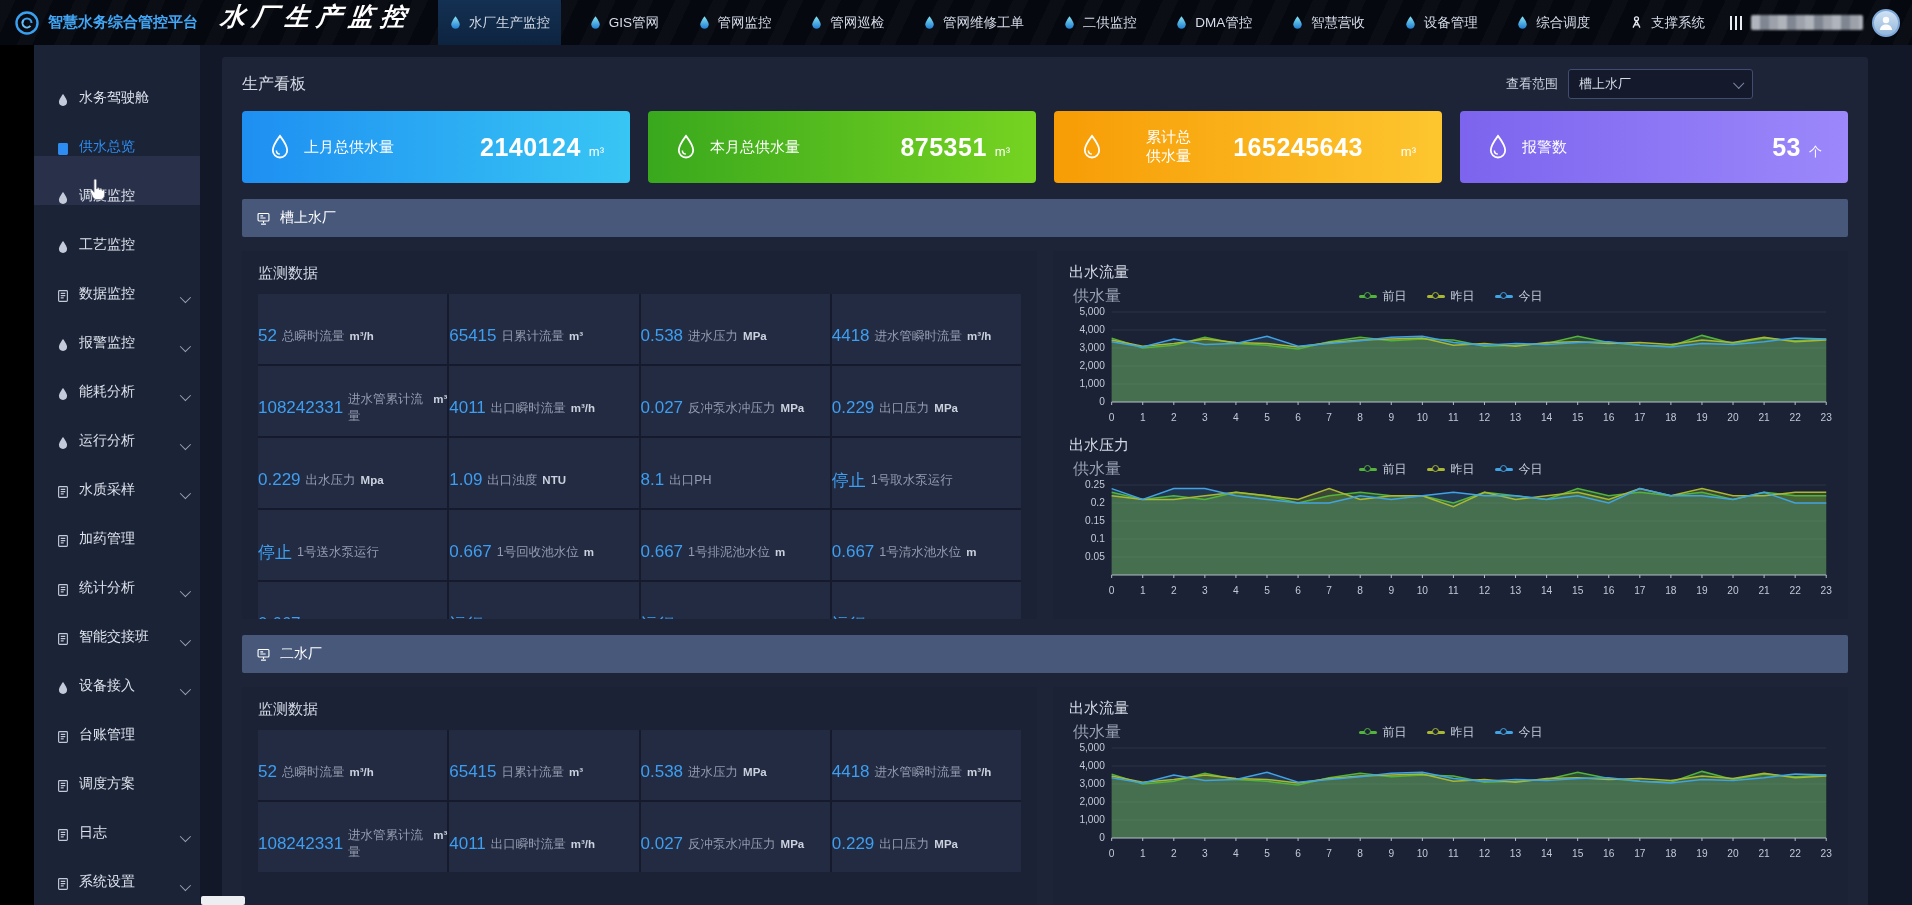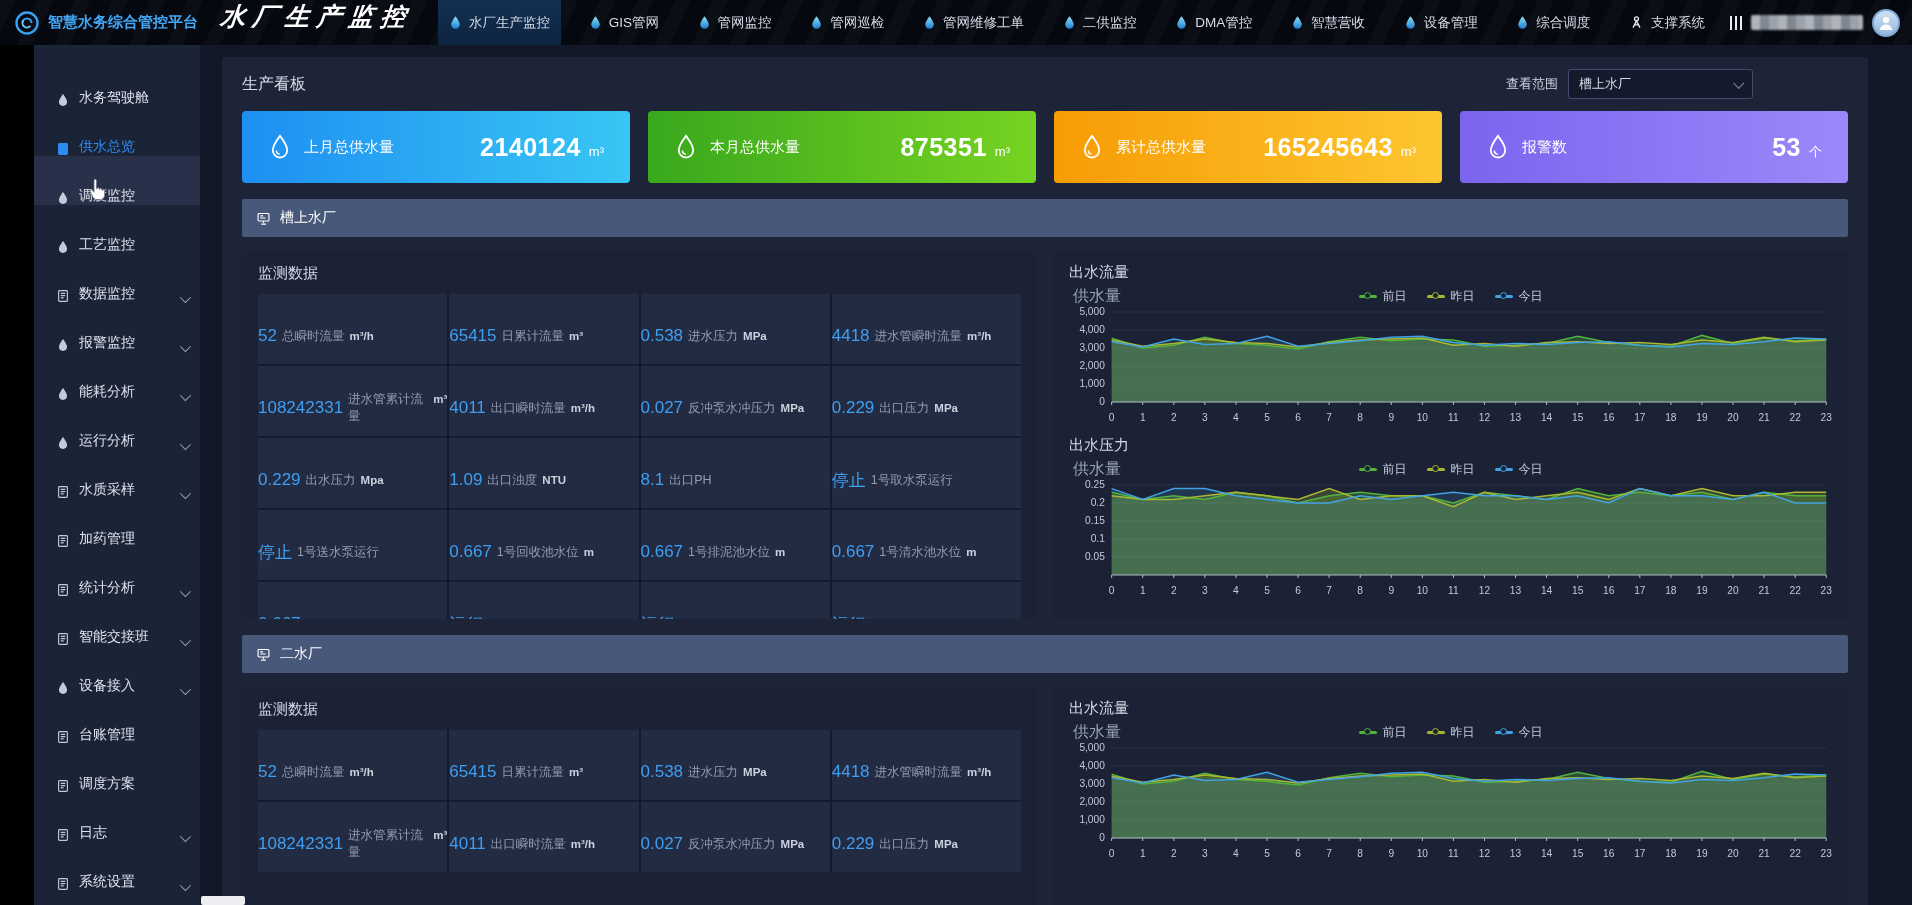--- a/index.html
+++ b/index.html
@@ -350,21 +350,21 @@
           </div>
           <div class="stat-card" style="background: linear-gradient(90deg, rgb(57, 168, 29), rgb(118, 211, 33));">
             <svg class="ic" width="24" height="28" viewBox="0 0 16 18" fill="none" stroke="#fff" stroke-width="1.2">
               <path d="M8 1.6C8 1.6 3.2 8 3.2 11.2a4.8 4.8 0 0 0 9.6 0C12.8 8 8 1.6 8 1.6Z"></path>
               <path d="M5.6 11.3a2.4 2.4 0 0 0 2.3 2.4" stroke-width="1"></path>
             </svg>
             <span class="stat-label">本月总供水量</span>
             <span class="stat-value">875351</span>
             <span class="stat-unit">m³</span>
           </div>
-          <div class="stat-card" style="background: linear-gradient(90deg, rgb(247, 156, 5), rgb(253, 198, 47));">
+          <div class="stat-card" style="background: linear-gradient(90deg, rgb(247, 156, 5), rgb(253, 198, 47)); gap: 30px;">
             <svg class="ic" width="24" height="28" viewBox="0 0 16 18" fill="none" stroke="#fff" stroke-width="1.2">
               <path d="M8 1.6C8 1.6 3.2 8 3.2 11.2a4.8 4.8 0 0 0 9.6 0C12.8 8 8 1.6 8 1.6Z"></path>
               <path d="M5.6 11.3a2.4 2.4 0 0 0 2.3 2.4" stroke-width="1"></path>
             </svg>
             <span class="stat-label">累计总供水量</span>
             <span class="stat-value">165245643</span>
             <span class="stat-unit">m³</span>
           </div>
           <div class="stat-card" style="background: linear-gradient(90deg, rgb(124, 100, 238), rgb(156, 136, 251));">
             <svg class="ic" width="24" height="28" viewBox="0 0 16 18" fill="none" stroke="#fff" stroke-width="1.2">

